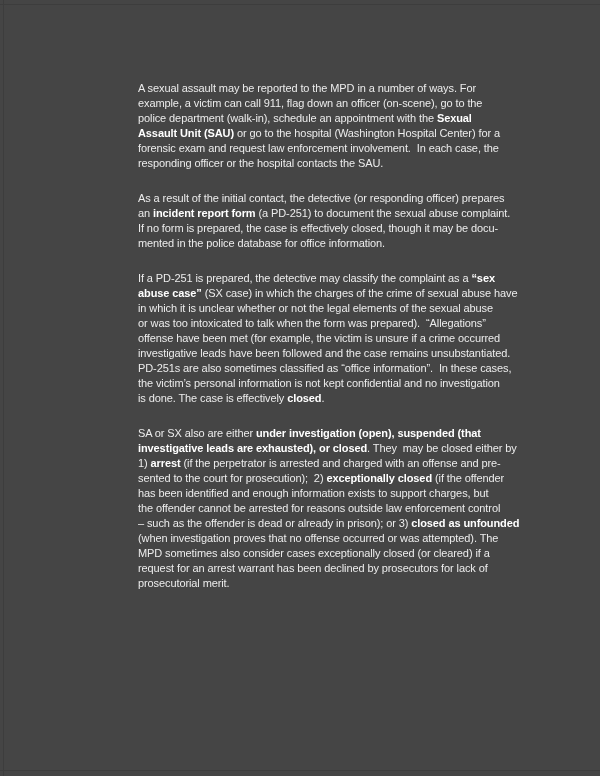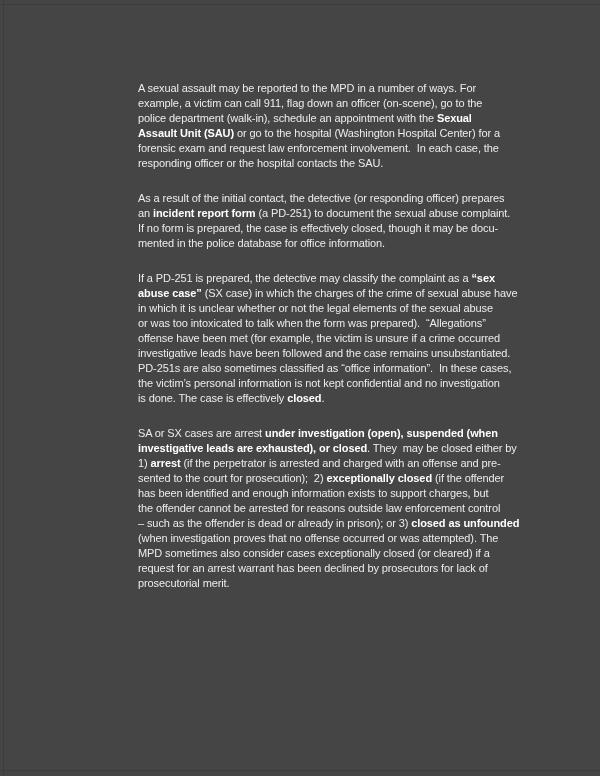--- a/index.html
+++ b/index.html
@@ -89,21 +89,21 @@
         <div class="line"><span class="run bold">abuse case”</span><span class="run"> (SX case) in which the charges of the crime of sexual abuse have</span></div>
         <div class="line"><span class="run">in which it is unclear whether or not the legal elements of the sexual abuse</span></div>
         <div class="line"><span class="run">or was too intoxicated to talk when the form was prepared).  “Allegations”</span></div>
         <div class="line"><span class="run">offense have been met (for example, the victim is unsure if a crime occurred</span></div>
         <div class="line"><span class="run">investigative leads have been followed and the case remains unsubstantiated.</span></div>
         <div class="line"><span class="run">PD-251s are also sometimes classified as “office information”.  In these cases,</span></div>
         <div class="line"><span class="run">the victim’s personal information is not kept confidential and no investigation</span></div>
         <div class="line"><span class="run">is done. The case is effectively </span><span class="run bold">closed</span><span class="run">.</span></div>
       </div>
       <div class="para">
-        <div class="line"><span class="run">SA or SX cases are arrest </span><span class="run bold">under investigation (open), suspended (when</span></div>
+        <div class="line"><span class="run">SA or SX also are either </span><span class="run bold">under investigation (open), suspended (that</span></div>
         <div class="line"><span class="run bold">investigative leads are exhausted), or closed</span><span class="run">. They  may be closed either by</span></div>
         <div class="line"><span class="run">1) </span><span class="run bold">arrest</span><span class="run"> (if the perpetrator is arrested and charged with an offense and pre-</span></div>
         <div class="line"><span class="run">sented to the court for prosecution);  2) </span><span class="run bold">exceptionally closed</span><span class="run"> (if the offender</span></div>
         <div class="line"><span class="run">has been identified and enough information exists to support charges, but</span></div>
         <div class="line"><span class="run">the offender cannot be arrested for reasons outside law enforcement control</span></div>
         <div class="line"><span class="run">– such as the offender is dead or already in prison); or 3) </span><span class="run bold">closed as unfounded</span></div>
         <div class="line"><span class="run">(when investigation proves that no offense occurred or was attempted). The</span></div>
         <div class="line"><span class="run">MPD sometimes also consider cases exceptionally closed (or cleared) if a</span></div>
         <div class="line"><span class="run">request for an arrest warrant has been declined by prosecutors for lack of</span></div>
         <div class="line"><span class="run">prosecutorial merit.</span></div>

